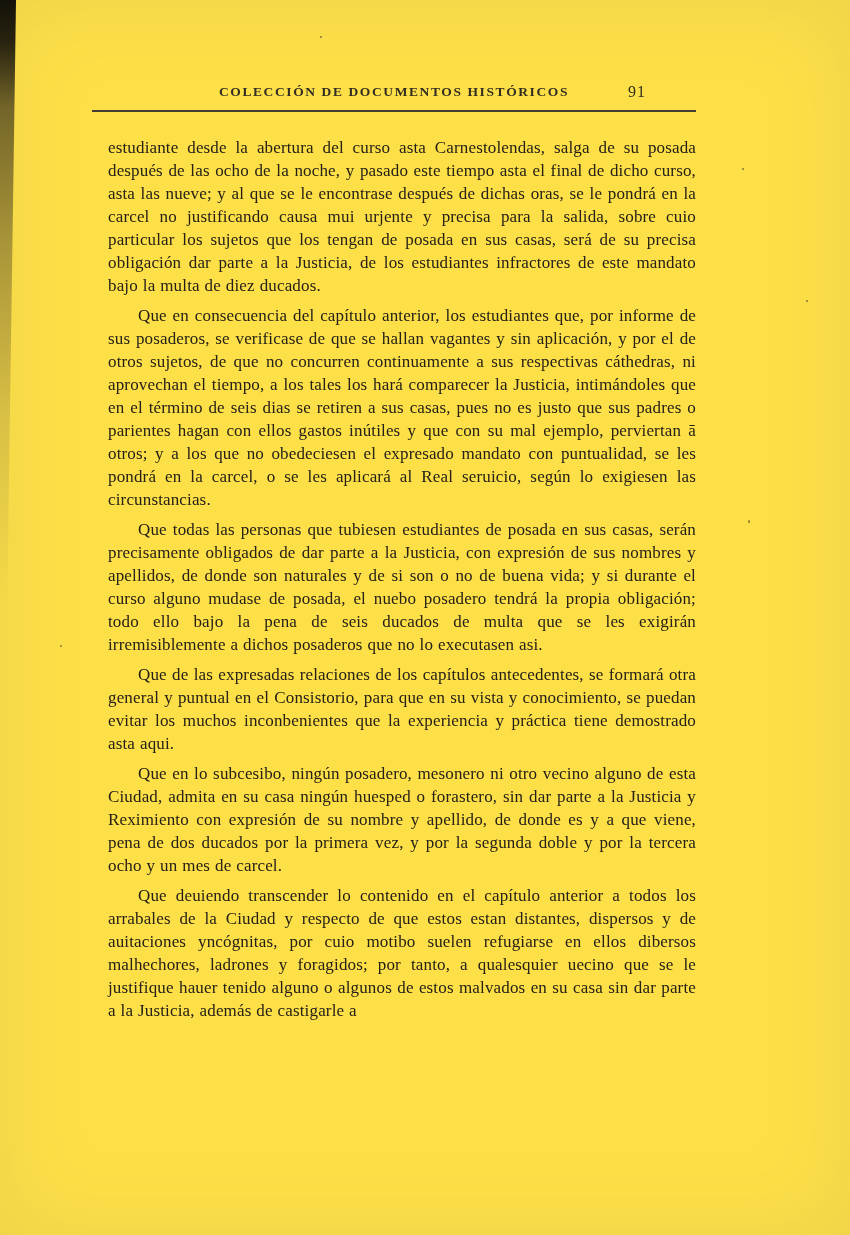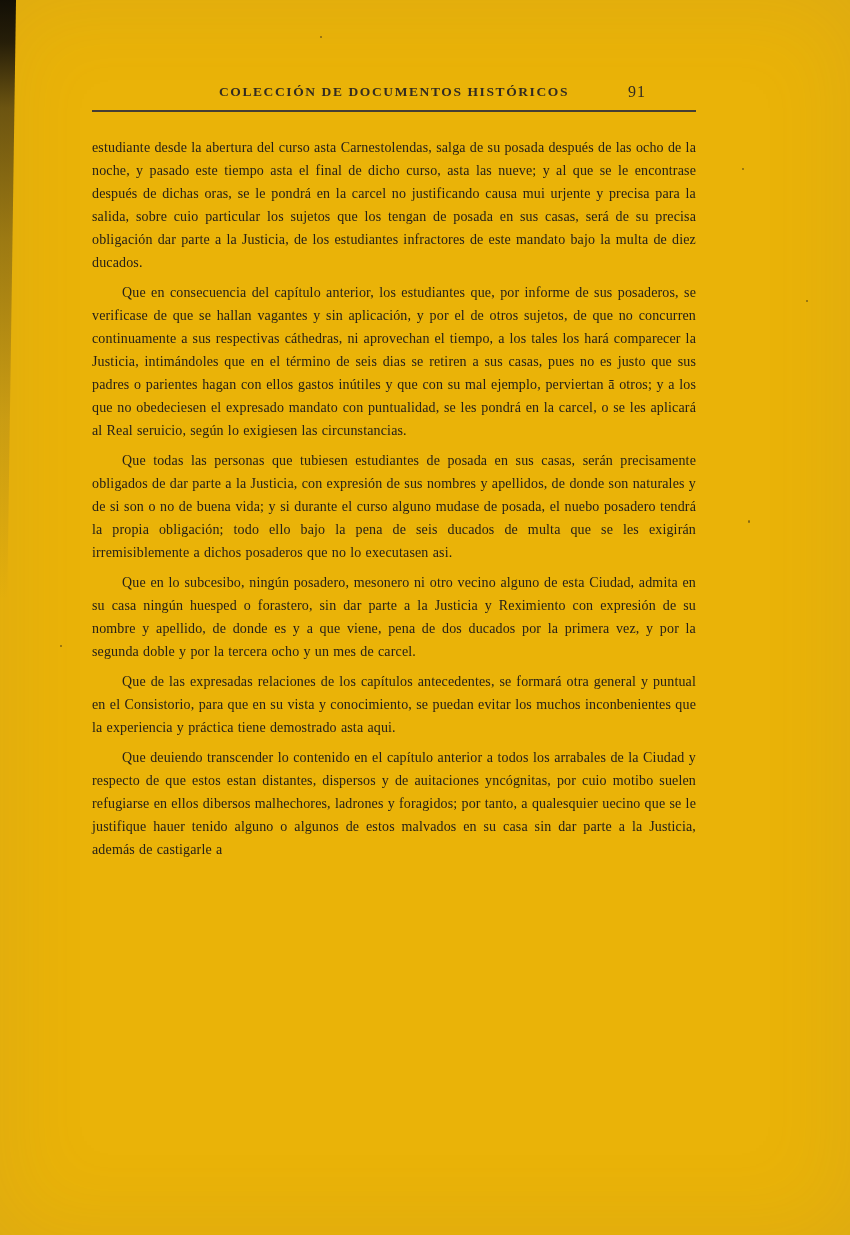--- a/index.html
+++ b/index.html
@@ -5,21 +5,21 @@
   html, body {
     margin: 0;
     padding: 0;
     background: #e9e7e1;
   }
   .page {
     position: relative;
     width: 850px;
     height: 1235px;
     margin: 0 auto;
-    background: #eab308;
+    background: #fde047;
     box-shadow: inset 0 0 90px rgba(120,110,95,0.12);
     overflow: hidden;
     font-family: "Liberation Serif", "DejaVu Serif", serif;
     color: #262018;
   }
   .binding-shadow {
     position: absolute;
     left: 0;
     top: 0;
     width: 16px;
@@ -61,22 +61,22 @@
     letter-spacing: 1px;
     color: #332c22;
     margin-left: 8px;
   }
   .header-rule {
     border-top: 2px solid #453e34;
     margin-top: 4px;
     margin-bottom: 24px;
   }
   .body-text p.para {
-    margin: 0 0 7px 0;
-    font-size: 14px;
+    margin: 0 0 7px 16px;
+    font-size: 17px;
     line-height: 23px;
     text-align: justify;
     letter-spacing: 0.15px;
     word-spacing: 0.5px;
     color: #262018;
   }
   .body-text p.para.indent {
     text-indent: 30px;
   }
   .speck {
@@ -109,20 +109,20 @@
       <span class="header-title">COLECCIÓN DE DOCUMENTOS HISTÓRICOS</span>
       <span class="page-number">91</span>
     </div>
 
     <div class="header-rule"></div>
 
     <div class="body-text">
       <p class="para">estudiante desde la abertura del curso asta Carnestolendas, salga de su posada después de las ocho de la noche, y pasado este tiempo asta el final de dicho curso, asta las nueve; y al que se le encontrase después de dichas oras, se le pondrá en la carcel no justificando causa mui urjente y precisa para la salida, sobre cuio particular los sujetos que los tengan de posada en sus casas, será de su precisa obligación dar parte a la Justicia, de los estudiantes infractores de este mandato bajo la multa de diez ducados.</p>
       <p class="para indent">Que en consecuencia del capítulo anterior, los estudiantes que, por informe de sus posaderos, se verificase de que se hallan vagantes y sin aplicación, y por el de otros sujetos, de que no concurren continuamente a sus respectivas cáthedras, ni aprovechan el tiempo, a los tales los hará comparecer la Justicia, intimándoles que en el término de seis dias se retiren a sus casas, pues no es justo que sus padres o parientes hagan con ellos gastos inútiles y que con su mal ejemplo, perviertan ā otros; y a los que no obedeciesen el expresado mandato con puntualidad, se les pondrá en la carcel, o se les aplicará al Real seruicio, según lo exigiesen las circunstancias.</p>
       <p class="para indent">Que todas las personas que tubiesen estudiantes de posada en sus casas, serán precisamente obligados de dar parte a la Justicia, con expresión de sus nombres y apellidos, de donde son naturales y de si son o no de buena vida; y si durante el curso alguno mudase de posada, el nuebo posadero tendrá la propia obligación; todo ello bajo la pena de seis ducados de multa que se les exigirán irremisiblemente a dichos posaderos que no lo executasen asi.</p>
+      <p class="para indent">Que de las expresadas relaciones de los capítulos antecedentes, se formará otra general y puntual en el Consistorio, para que en su vista y conocimiento, se puedan evitar los muchos inconbenientes que la experiencia y práctica tiene demostrado asta aqui.</p>
       <p class="para indent">Que en lo subcesibo, ningún posadero, mesonero ni otro vecino alguno de esta Ciudad, admita en su casa ningún huesped o forastero, sin dar parte a la Justicia y Reximiento con expresión de su nombre y apellido, de donde es y a que viene, pena de dos ducados por la primera vez, y por la segunda doble y por la tercera ocho y un mes de carcel.</p>
-      <p class="para indent">Que de las expresadas relaciones de los capítulos antecedentes, se formará otra general y puntual en el Consistorio, para que en su vista y conocimiento, se puedan evitar los muchos inconbenientes que la experiencia y práctica tiene demostrado asta aqui.</p>
       <p class="para indent">Que deuiendo transcender lo contenido en el capítulo anterior a todos los arrabales de la Ciudad y respecto de que estos estan distantes, dispersos y de auitaciones yncógnitas, por cuio motibo suelen refugiarse en ellos dibersos malhechores, ladrones y foragidos; por tanto, a qualesquier uecino que se le justifique hauer tenido alguno o algunos de estos malvados en su casa sin dar parte a la Justicia, además de castigarle a</p>
     </div>
 
   </div>
 
 </div>
 
 </body></html>

